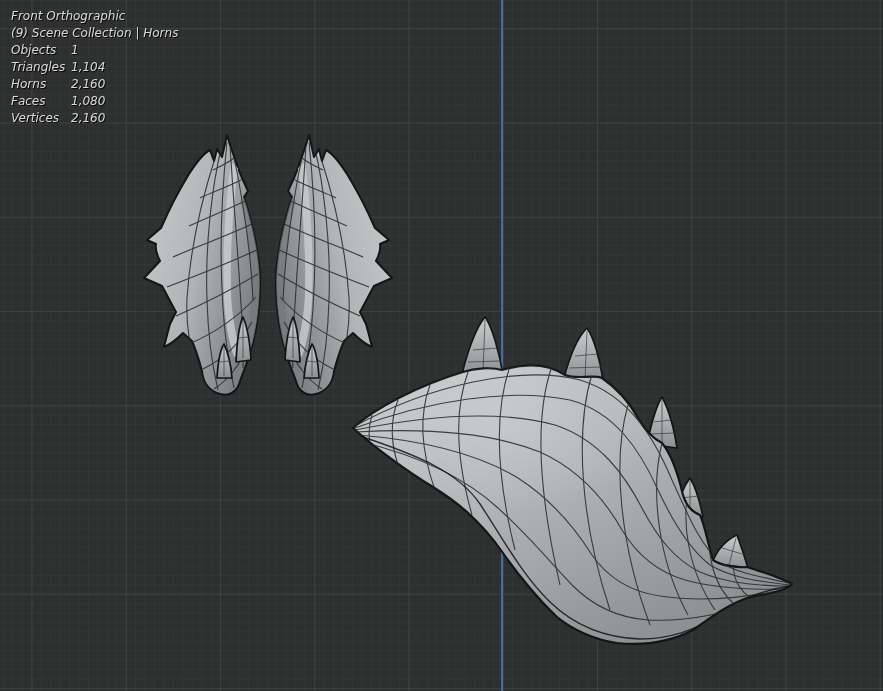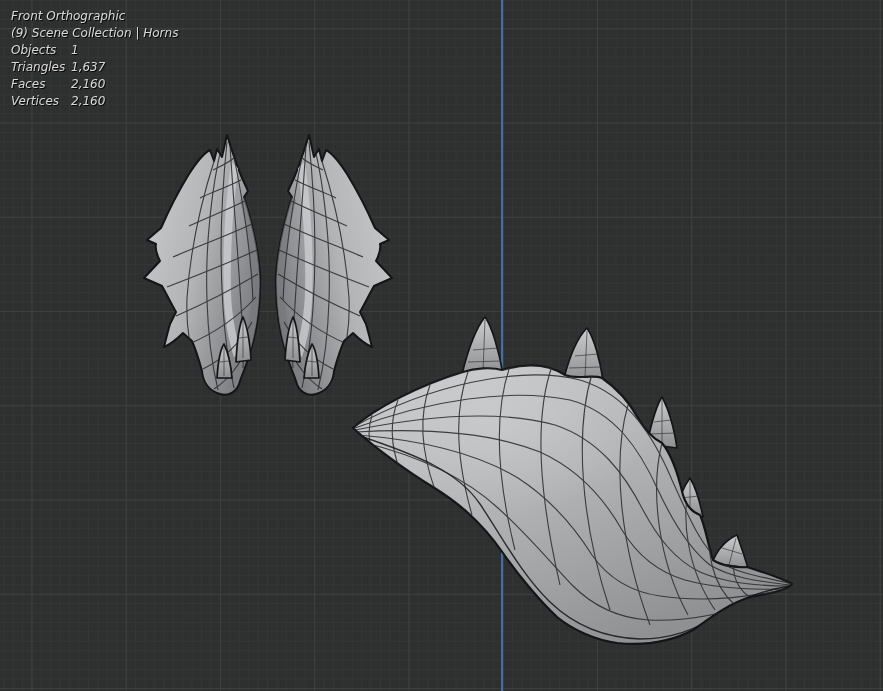--- a/index.html
+++ b/index.html
@@ -214,25 +214,29 @@
   <div class="overlay-text">
     <div class="line">Front Orthographic</div>
     <div class="line">(9) Scene Collection | Horns</div>
     <div class="stats">
       <div class="stat-row">
         <span class="stat-label">Objects</span>
         <span class="stat-value">1</span>
       </div>
       <div class="stat-row">
         <span class="stat-label">Triangles</span>
-        <span class="stat-value">1,637</span>
+        <span class="stat-value">1,104</span>
+      </div>
+      <div class="stat-row">
+        <span class="stat-label">Horns</span>
+        <span class="stat-value">2,160</span>
       </div>
       <div class="stat-row">
         <span class="stat-label">Faces</span>
-        <span class="stat-value">2,160</span>
+        <span class="stat-value">1,080</span>
       </div>
       <div class="stat-row">
         <span class="stat-label">Vertices</span>
         <span class="stat-value">2,160</span>
       </div>
     </div>
   </div>
 
 </div>
 

